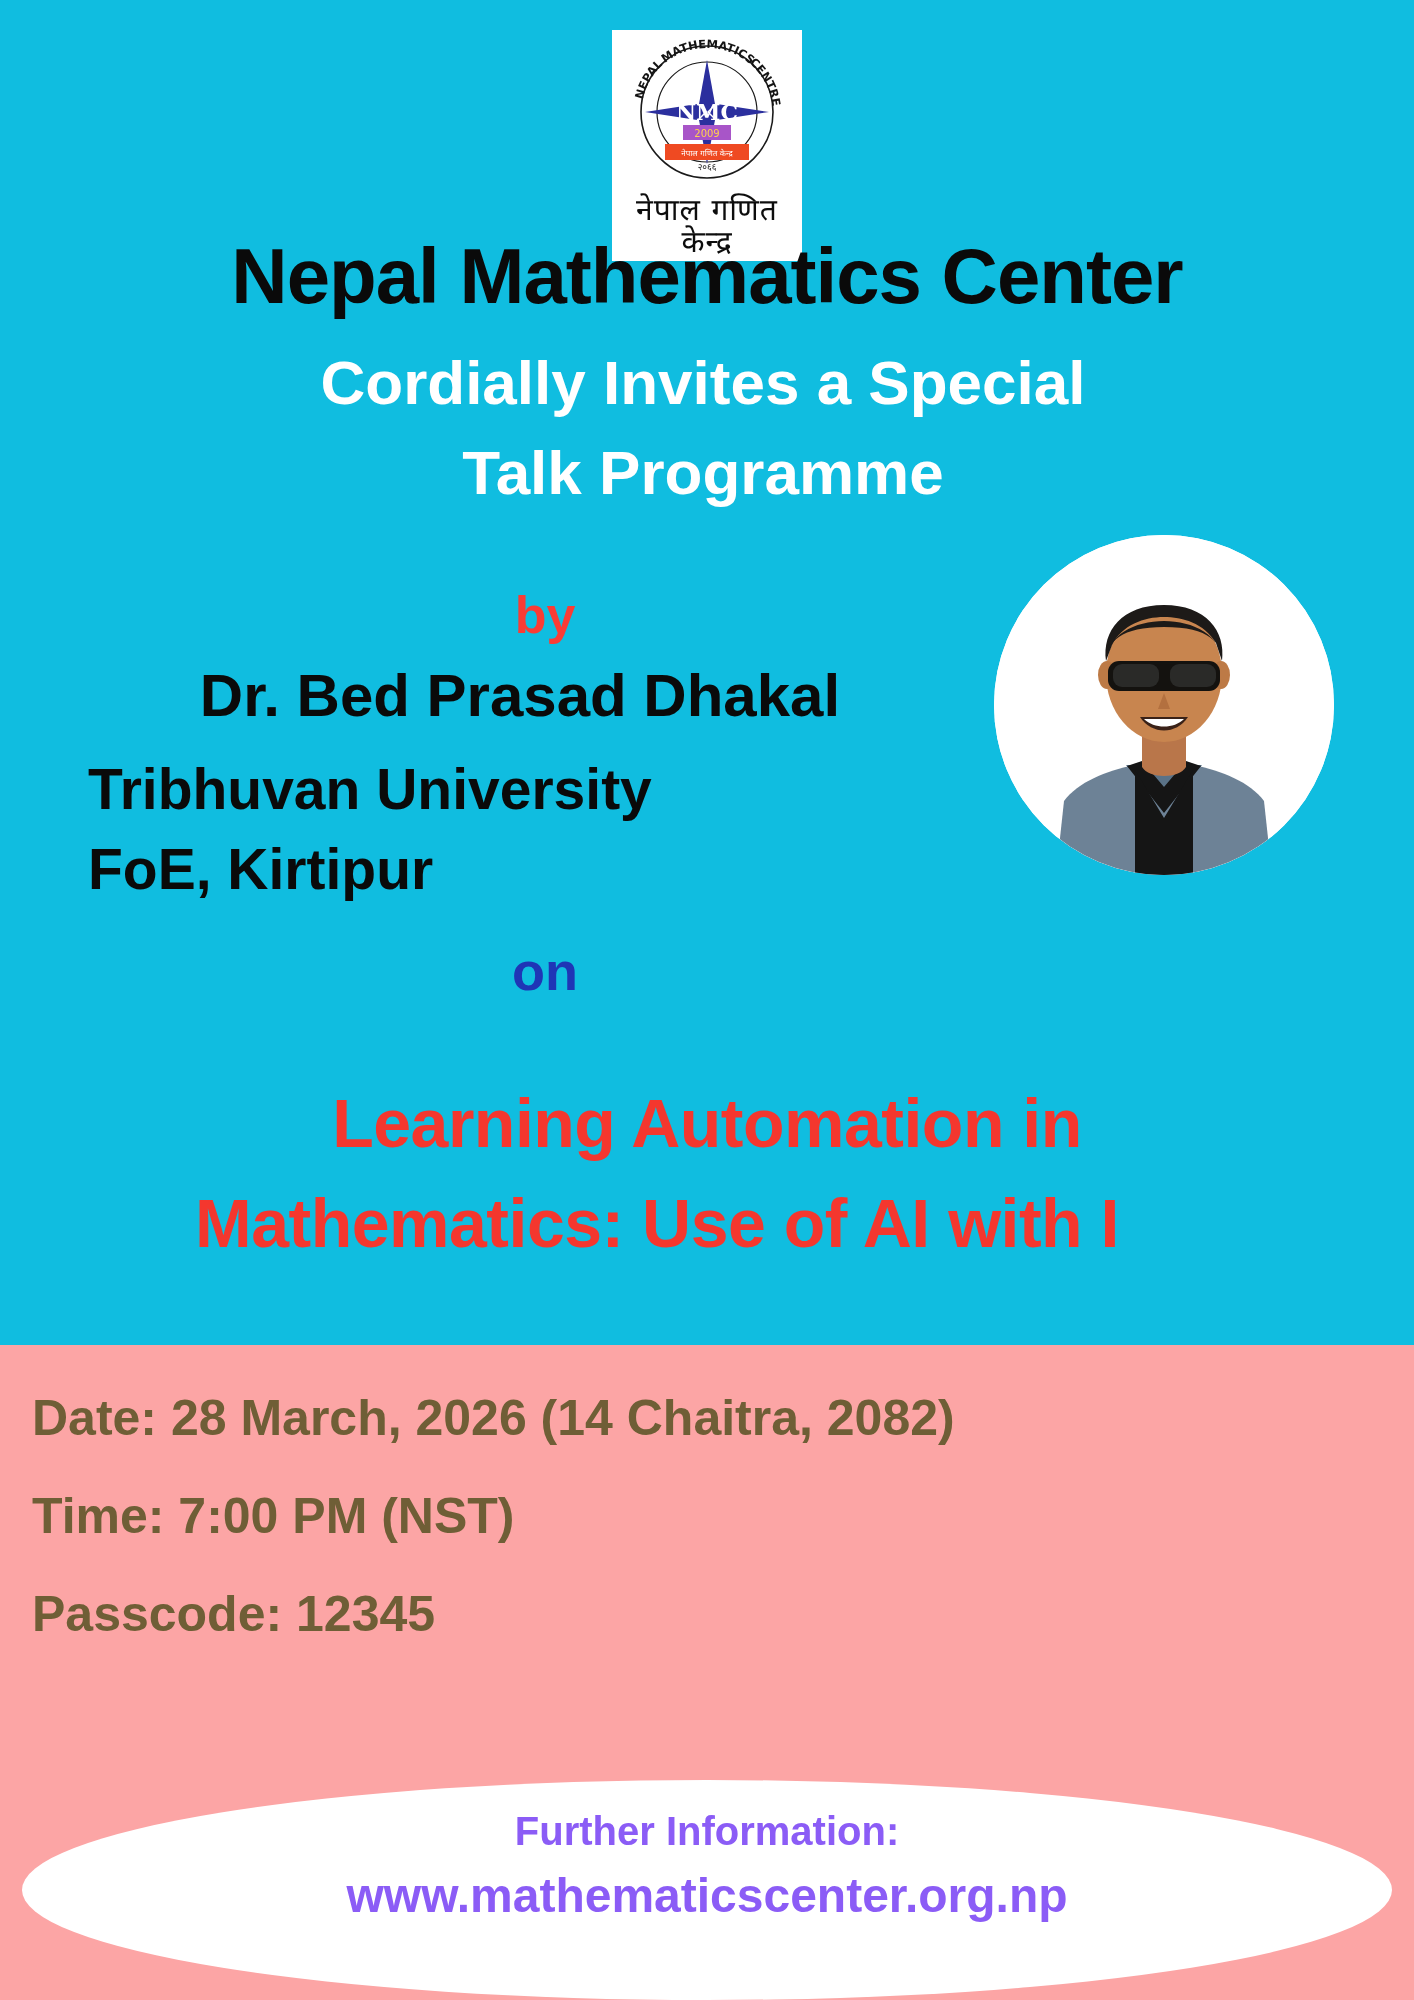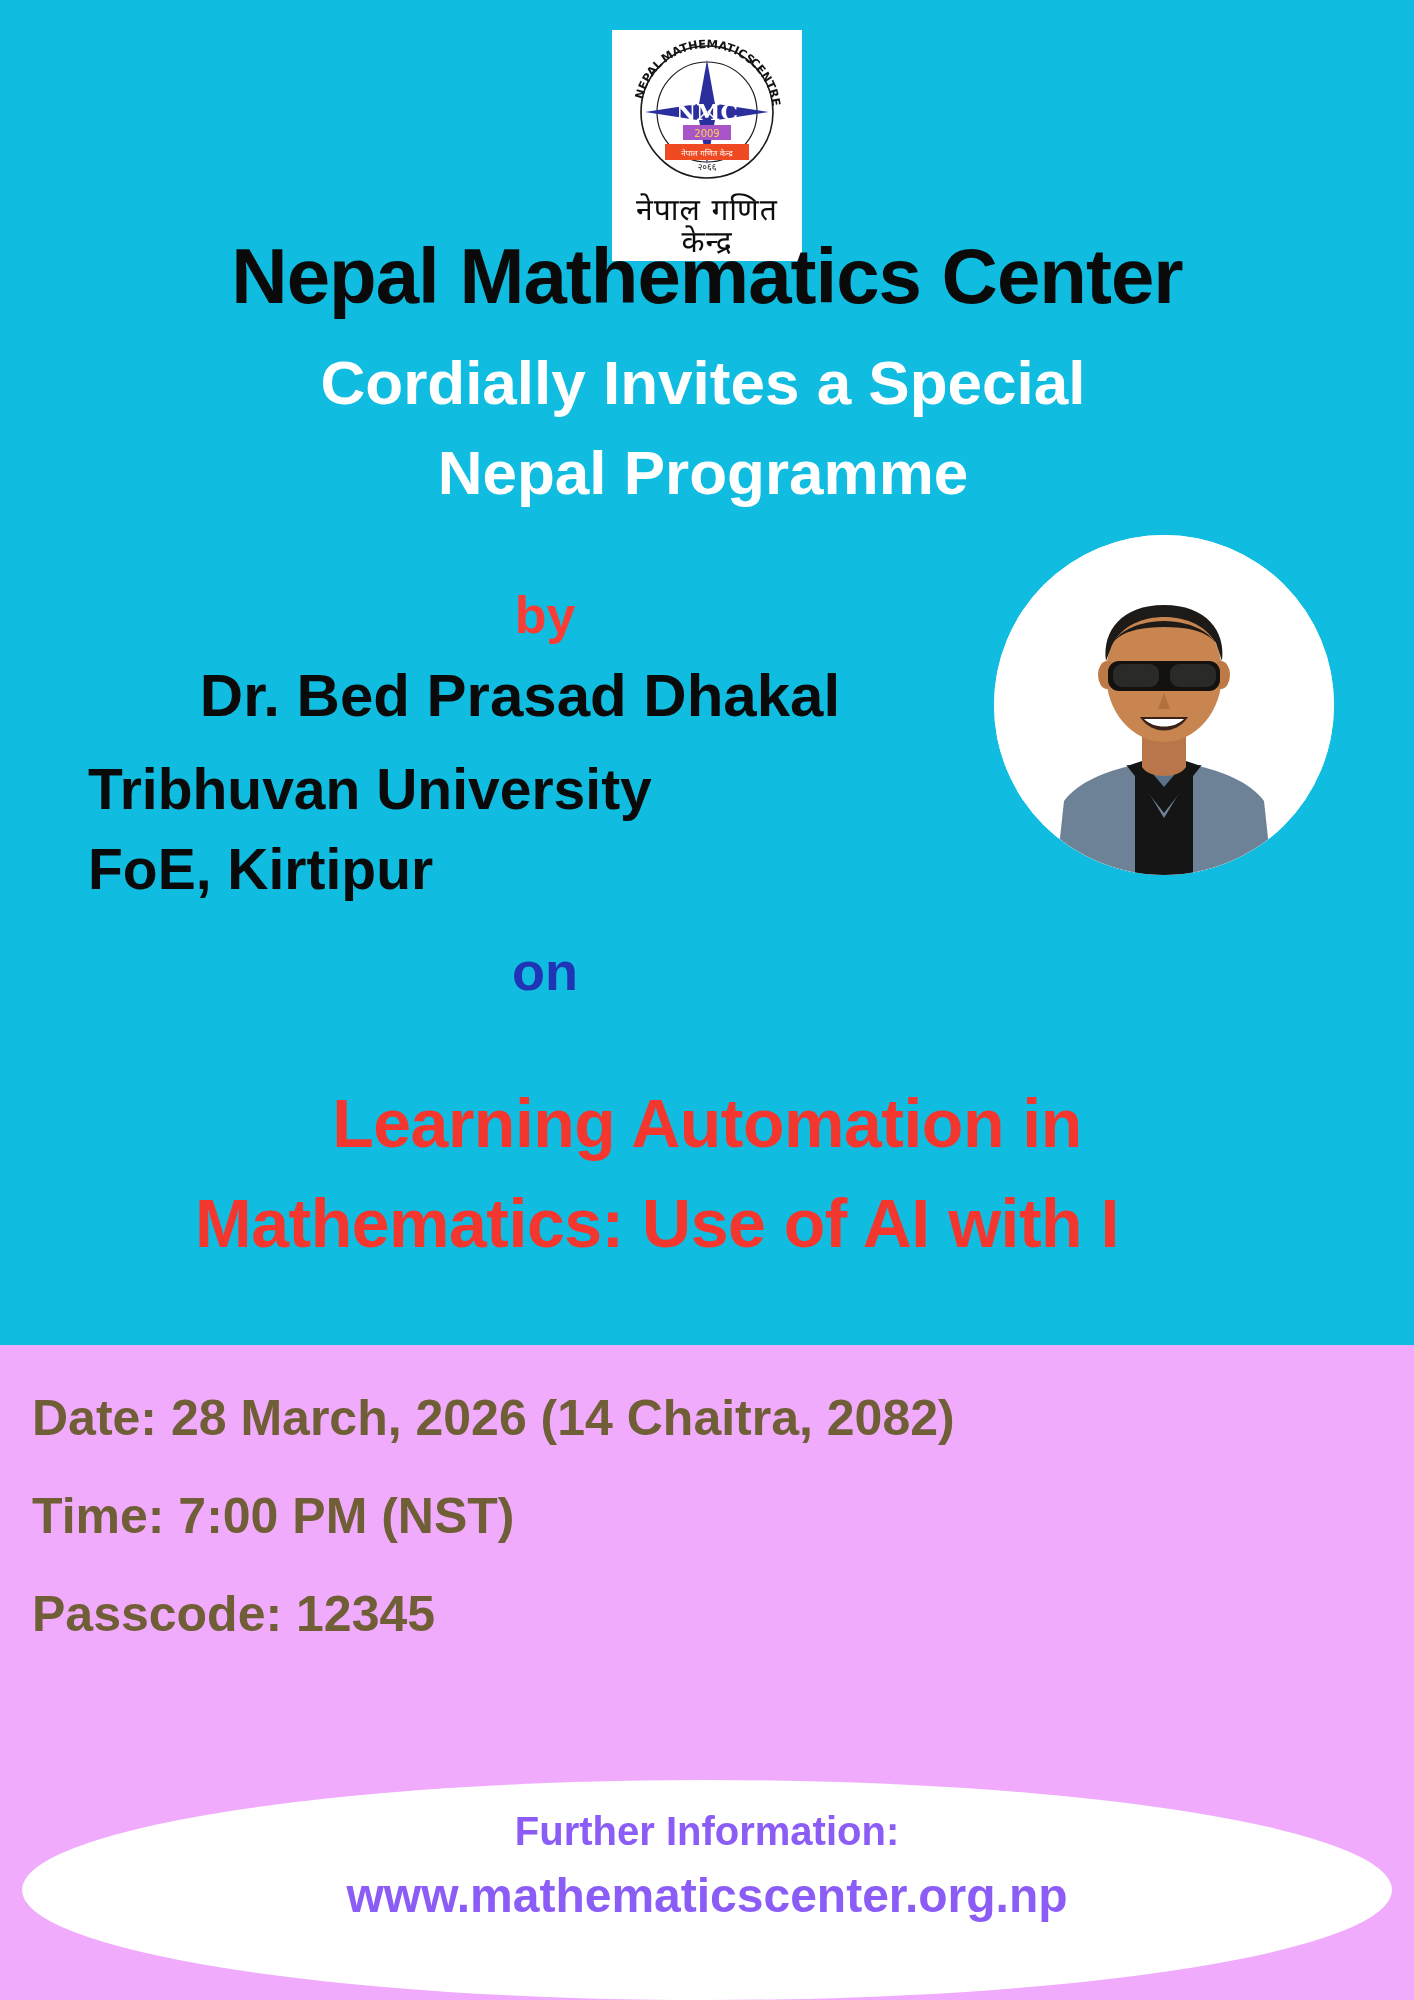--- a/index.html
+++ b/index.html
@@ -160,21 +160,21 @@
   }
   .photo svg { display: block; width: 340px; height: 340px; }
 
   
   .details-panel {
     position: absolute;
     left: 0;
     top: 1345px;
     width: 1414px;
     height: 655px;
-    background: #f0abfc;
+    background: #fca5a5;
   }
   .details-list {
     position: absolute;
     top: 48px;
     left: 32px;
     width: 1340px;
   }
   .detail-line {
     font-size: 50px;
     font-weight: bold;
@@ -250,21 +250,21 @@
         <text font-family="DejaVu Sans, sans-serif" font-size="11.5" font-weight="bold" fill="#141414">
           <textPath href="#arcTopWide" startOffset="72%">CENTRE</textPath>
         </text>
       </svg>
     </div>
     <div class="logo-devanagari">नेपाल गणित केन्द्र</div>
   </div>
 
   <div class="org-title">Nepal Mathematics Center</div>
   <div class="invite-1">Cordially Invites a Special</div>
-  <div class="invite-2">Nepal Programme</div>
+  <div class="invite-2">Talk Programme</div>
 
   <div class="by-word">by</div>
   <div class="speaker-name">Dr. Bed Prasad Dhakal</div>
   <div class="speaker-aff1">Tribhuvan University</div>
   <div class="speaker-aff2">FoE, Kirtipur</div>
 
   <div class="photo">
     <svg viewBox="0 0 340 340" xmlns="http://www.w3.org/2000/svg">
       <rect x="0" y="0" width="340" height="340" fill="#ffffff"></rect>
 

